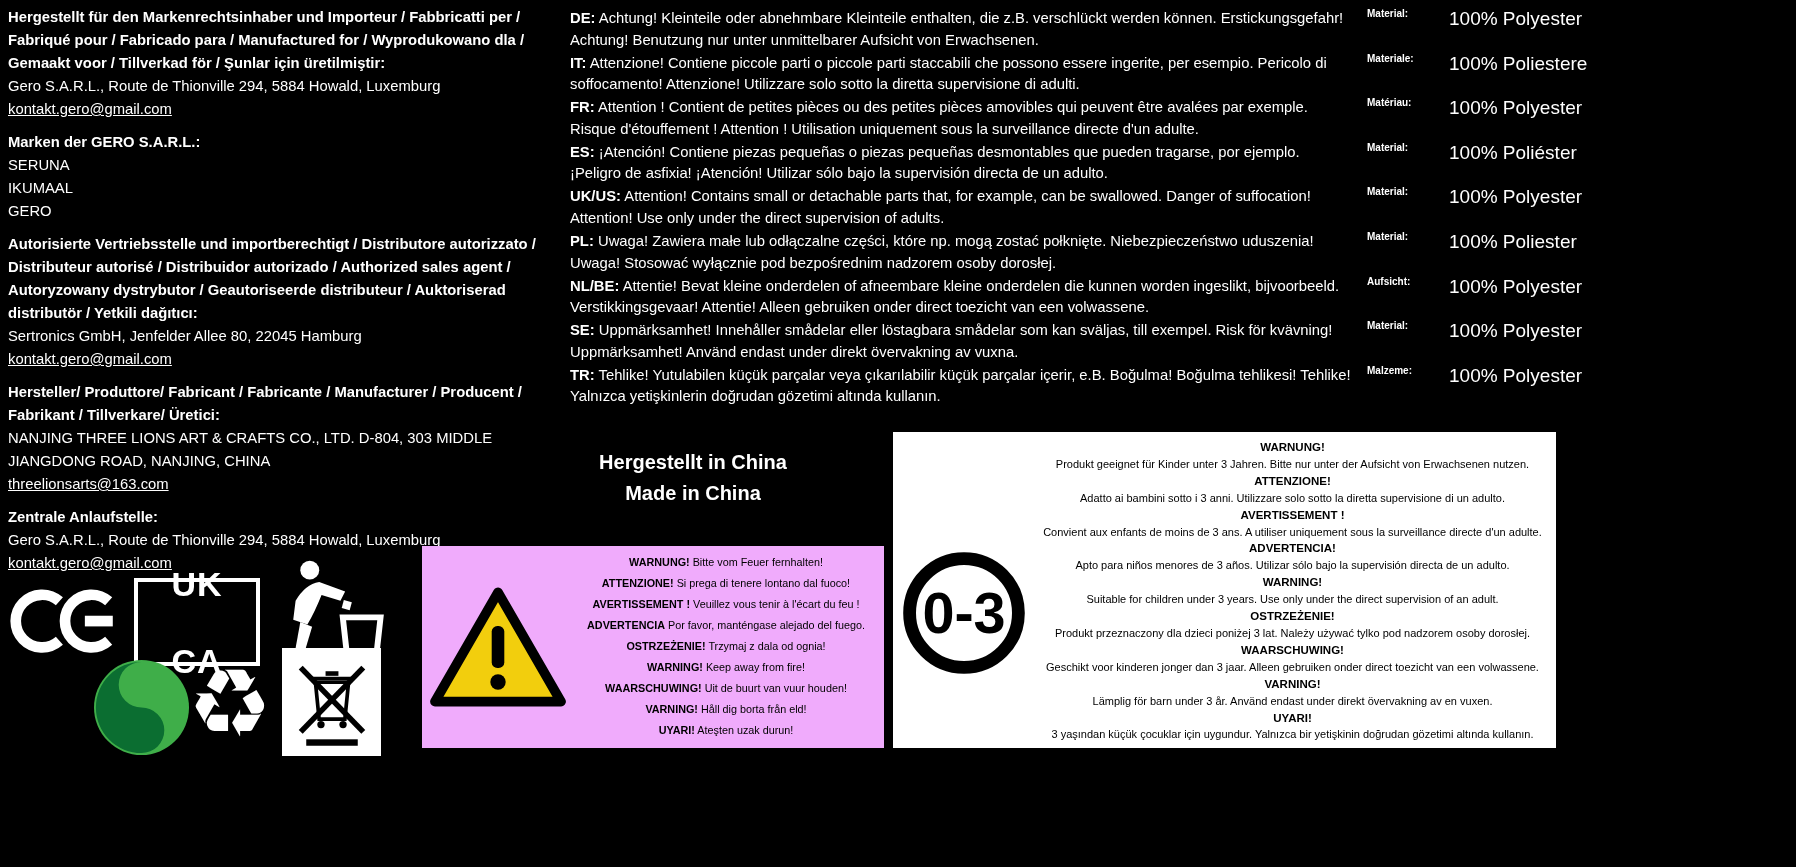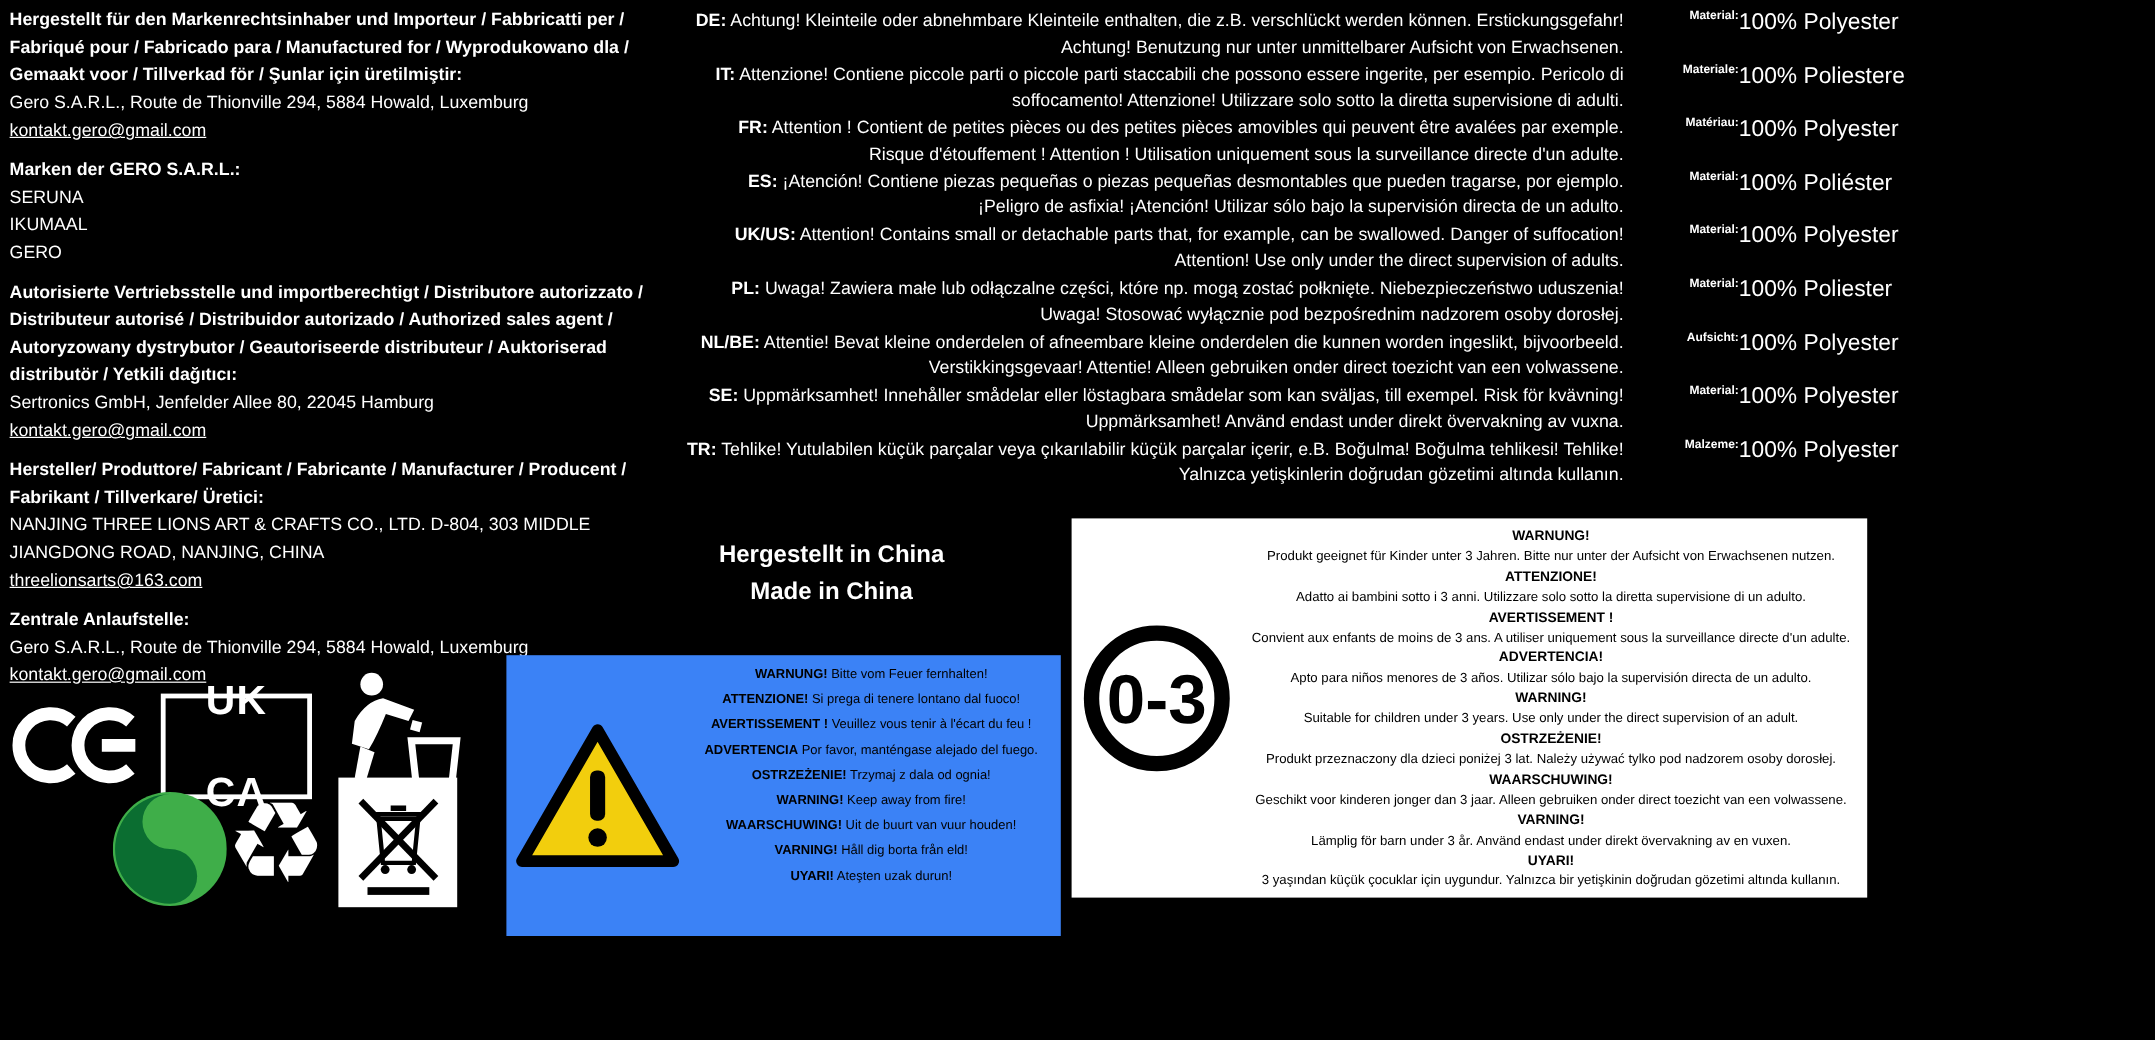--- a/index.html
+++ b/index.html
@@ -10,21 +10,21 @@
   }
 
   
   .left-col { position:absolute; left:8px; top:6px; width:552px; font-size:14.8px; line-height:23px; }
   .block { margin-bottom:10px; }
   .block-heading { font-weight:700; }
   .email { text-decoration:underline; width:fit-content; cursor:pointer; }
 
   
   .rows { position:absolute; left:570px; top:8px; }
-  .w-row { display:flex; min-height:44.6px; align-items:flex-start;text-align:right; }
+  .w-row { display:flex; min-height:44.6px; align-items:flex-start; }
   .w-text { width:783px; font-size:14.8px; line-height:21.6px; }
   .w-lang { font-weight:700; }
   .w-mat-label { margin-left:14px; width:82px; font-weight:700; font-size:10px; white-space:nowrap; }
   .w-mat-value { font-size:19px; white-space:nowrap; }
 
   
   .made-in { position:absolute; left:560px; top:447px; width:266px; text-align:center;
              font-weight:700; font-size:20px; line-height:31px; }
 
   
@@ -34,31 +34,31 @@
           display:flex; flex-direction:column; align-items:center; justify-content:center;
           font-weight:700; font-size:34px; line-height:36px; letter-spacing:1px;gap:41px; }
   .tidyman { left:272px; top:556px; width:118px; }
   .greendot { left:94px; top:660px; width:95px; }
   .mobius { left:180px; top:650px; width:100px; height:108px; font-size:94px; line-height:108px;
             text-align:center; font-family:"DejaVu Sans",sans-serif; color:#fff; }
   .weee { left:282px; top:648px; width:99px; height:108px; background:#fff;
           display:flex; align-items:center; justify-content:center; }
 
   
-  .fire-box { position:absolute; left:422px; top:546px; width:462px; height:234px;
-              background:#3b82f6; color:#000000; display:flex; }
+  .fire-box { position:absolute; left:422px; top:546px; width:462px; height:202px;
+              background:#f0abfc; color:#000000; display:flex; }
   .fire-tri { width:152px; display:flex; align-items:center; justify-content:center; }
   .fire-lines { flex:1; padding:6px 6px 0 0; text-align:center; }
   .fire-line { font-size:10.8px; line-height:21px; white-space:nowrap; }
   .fl-prefix { font-weight:700; }
 
   
   .age-box { position:absolute; left:893px; top:432px; width:663px; height:316px;
              background:#ffffff; color:#000000; display:flex; }
-  .age-sym { width:142px; display:flex; justify-content:center; align-items:flex-start; padding-top:86px; }
+  .age-sym { width:142px; display:flex; justify-content:center; align-items:flex-start; padding-top:117px; }
   .age-lines { flex:1; padding:7px 6px 0 0; text-align:center; }
   .age-h { font-weight:700; font-size:11.5px; line-height:16.9px; white-space:nowrap; }
   .age-t { font-size:11px; line-height:16.9px; white-space:nowrap; }
 </style>
 </head>
 <body>
 
 <div class="page">
 
   <div class="left-col">

